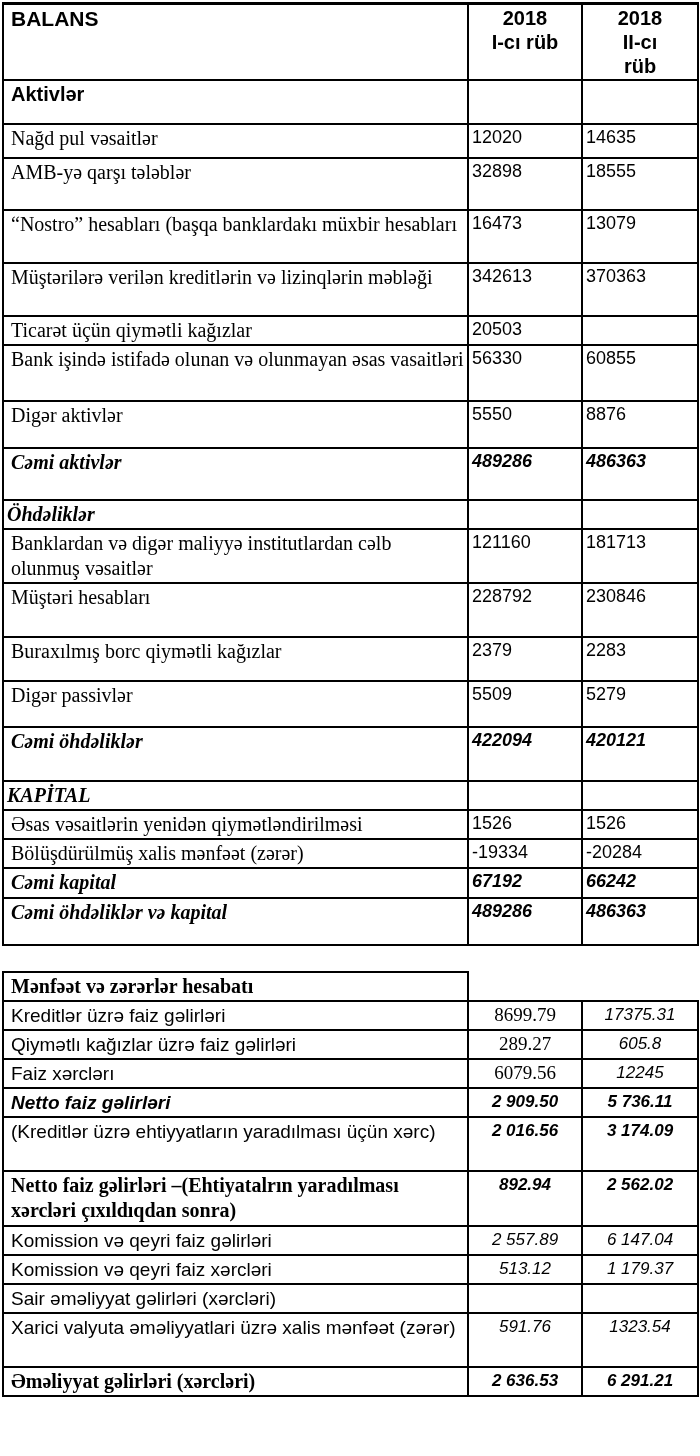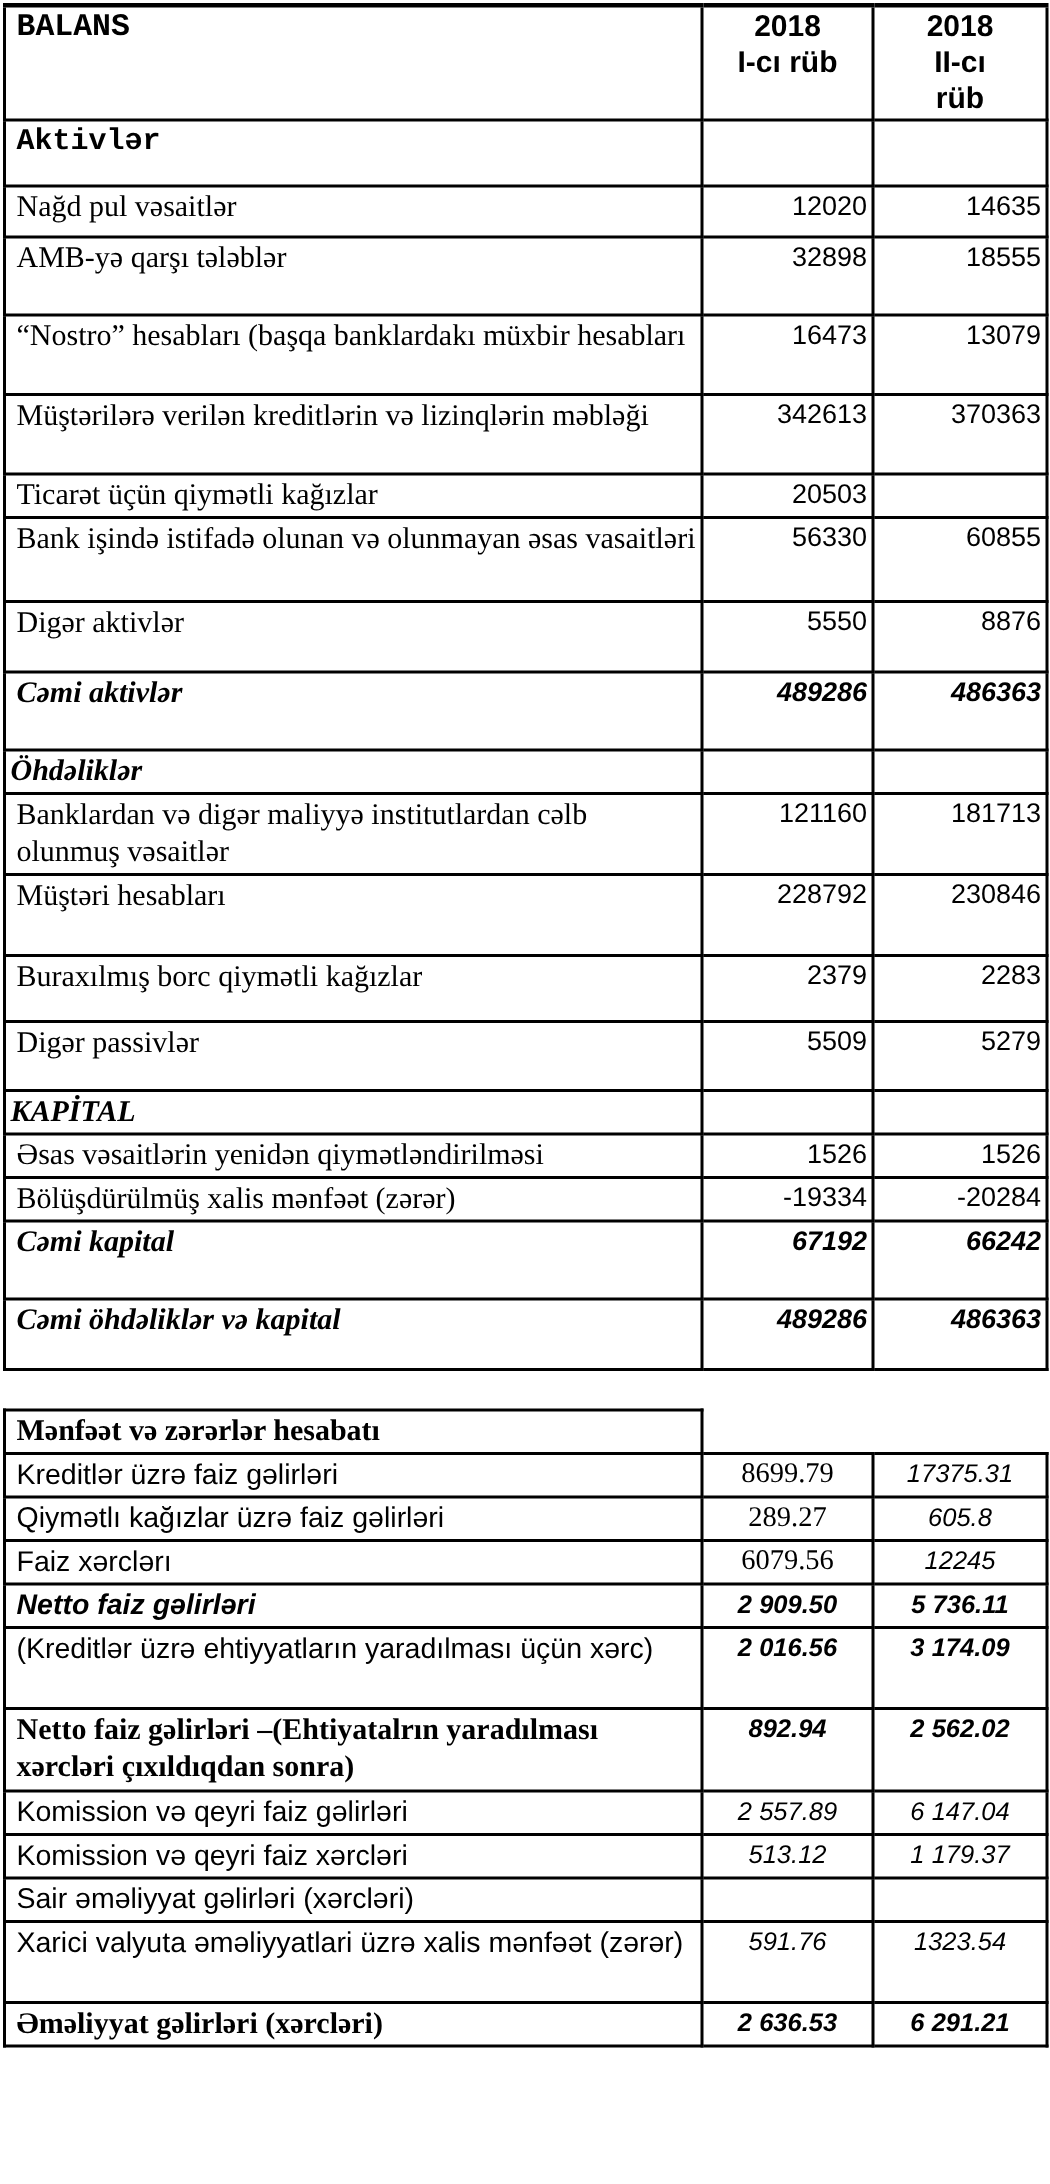--- a/index.html
+++ b/index.html
@@ -4,22 +4,22 @@
 <style>
   html,body { margin:0; padding:0; background:#fff; }
   body { width:700px; height:1456px; overflow:hidden; }
   .page { padding:2px 0 0 2px; }
   table.t { border-collapse:collapse; table-layout:fixed; width:695px; }
   table.t td { border:2px solid #000; vertical-align:top; padding:1px 3px; overflow:hidden; }
   table.t1 tr:first-child td { border-top:3px solid #000; }
 
   
   .lbl  { font-family:"Liberation Serif", serif; font-size:20px; line-height:25px; padding-left:7px !important; }
-  .val  { font-family:"Liberation Sans", sans-serif; font-size:18px; line-height:22px; text-align:right; }
-  .sansb{ font-family:Liberation Mono, monospace; font-weight:bold; }
+  .val  { font-family:"Liberation Sans", sans-serif; font-size:18px; line-height:22px; text-align:left; }
+  .sansb{ font-family:Liberation Sans, sans-serif; font-weight:bold; }
   .title{ font-size:21px; }
   .hdr  { font-family:"Liberation Sans", sans-serif; font-weight:bold; font-size:20px; line-height:24px;
           text-align:center; white-space:pre-line; }
   .b    { font-weight:bold;font-style:italic; }
   .center { text-align:left; padding-left:3px !important; }
 
   
   .t2 { margin-top:25px; }
   .t2 td { padding:1px 3px; }
   .lbl2 { font-family:"Liberation Sans", sans-serif; font-size:19px; line-height:25px; padding-left:7px !important; }
@@ -112,36 +112,41 @@
     <tr style="height:44px">
       <td class="lbl">Buraxılmış borc qiymətli kağızlar</td>
       <td class="val">2379</td>
       <td class="val">2283</td>
     </tr>
     <tr style="height:46px">
       <td class="lbl">Digər passivlər</td>
       <td class="val">5509</td>
       <td class="val">5279</td>
     </tr>
+    <tr style="height:54px">
+      <td class="lbl b">Cəmi öhdəliklər</td>
+      <td class="val b">422094</td>
+      <td class="val b">420121</td>
+    </tr>
     <tr style="height:26px">
       <td class="lbl b center">KAPİTAL</td>
       <td class="val"></td>
       <td class="val"></td>
     </tr>
     <tr style="height:26px">
       <td class="lbl">Əsas vəsaitlərin yenidən qiymətləndirilməsi</td>
       <td class="val">1526</td>
       <td class="val">1526</td>
     </tr>
     <tr style="height:26px">
       <td class="lbl">Bölüşdürülmüş xalis mənfəət (zərər)</td>
       <td class="val">-19334</td>
       <td class="val">-20284</td>
     </tr>
-    <tr style="height:52px">
+    <tr style="height:30px">
       <td class="lbl b">Cəmi kapital</td>
       <td class="val b">67192</td>
       <td class="val b">66242</td>
     </tr>
     <tr style="height:47px">
       <td class="lbl b">Cəmi öhdəliklər və kapital</td>
       <td class="val b">489286</td>
       <td class="val b">486363</td>
     </tr>
   </tbody>

